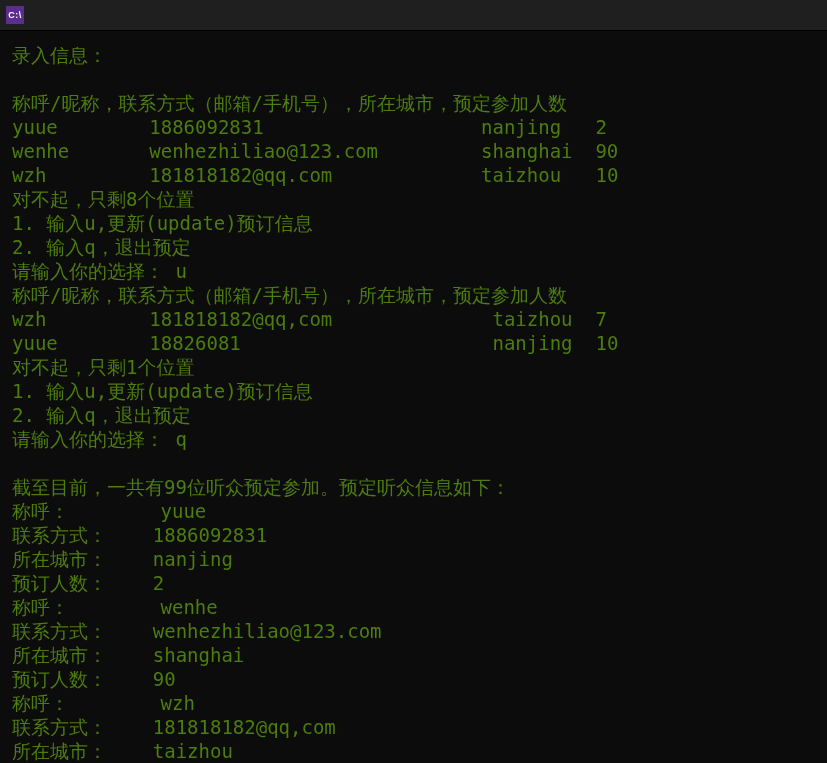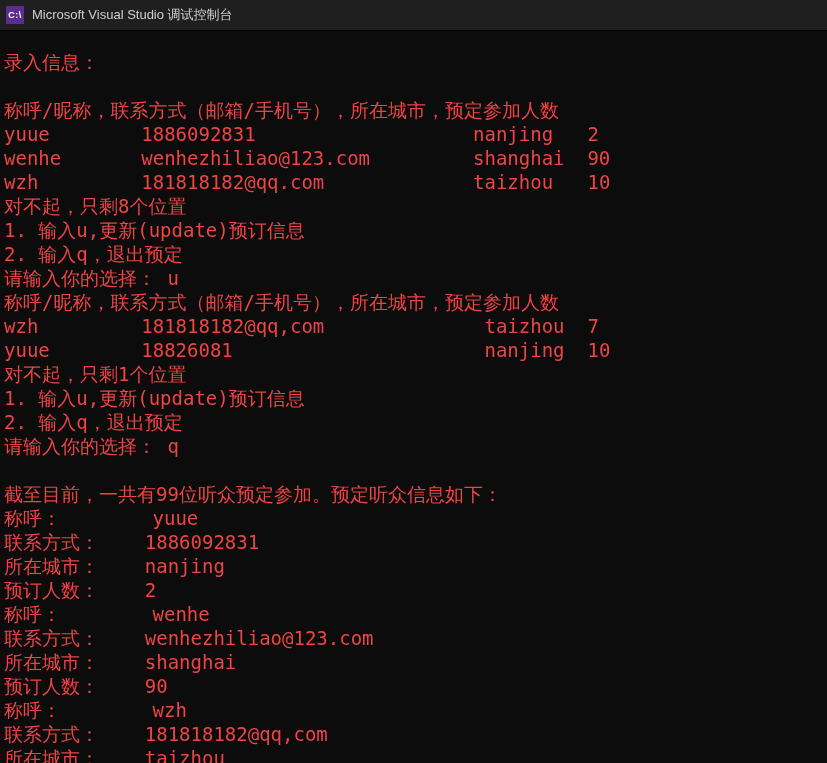--- a/index.html
+++ b/index.html
@@ -39,35 +39,33 @@
     justify-content: center;
     color: #fff;
     font-size: 9px;
     font-weight: bold;
     font-family: "Segoe UI", sans-serif;
     letter-spacing: 0.5px;
   }
   .console {
     flex: 1;
     background: #0c0c0c;
-    color: #ef4444;
+    color: #4d7c0f;
     font-size: 19px;
     line-height: 24px;
     white-space: pre;
-    padding: 4px;
+    padding: 12px;
     overflow: hidden;
     font-family: "NSimSun", "SimSun", "Consolas", monospace;
-    margin-top: 15px;
   }
   .line { white-space: pre; }
 </style>
 </head>
 <body>
 
 <div class="window">
   <div class="titlebar">
     <div class="icon-box">
         <span>C:\</span>
       </div>
-    <span>Microsoft Visual Studio 调试控制台</span>
   </div>
   <div class="console"><div class="line">录入信息：</div><div class="line"> </div><div class="line">称呼/昵称，联系方式（邮箱/手机号），所在城市，预定参加人数</div><div class="line"><span>yuue</span>        <span>1886092831</span>                   <span>nanjing</span>   <span>2</span></div><div class="line"><span>wenhe</span>       <span>wenhezhiliao@123.com</span>         <span>shanghai</span>  <span>90</span></div><div class="line"><span>wzh</span>         <span>181818182@qq.com</span>             <span>taizhou</span>   <span>10</span></div><div class="line">对不起，只剩8个位置</div><div class="line">1. 输入u,更新(update)预订信息</div><div class="line">2. 输入q，退出预定</div><div class="line"><span>请输入你的选择：</span> <span>u</span></div><div class="line">称呼/昵称，联系方式（邮箱/手机号），所在城市，预定参加人数</div><div class="line"><span>wzh</span>         <span>181818182@qq,com</span>              <span>taizhou</span>  <span>7</span></div><div class="line"><span>yuue</span>        <span>18826081</span>                      <span>nanjing</span>  <span>10</span></div><div class="line">对不起，只剩1个位置</div><div class="line">1. 输入u,更新(update)预订信息</div><div class="line">2. 输入q，退出预定</div><div class="line"><span>请输入你的选择：</span> <span>q</span></div><div class="line"> </div><div class="line">截至目前，一共有99位听众预定参加。预定听众信息如下：</div><div class="line"><span>称呼：</span>        <span>yuue</span></div><div class="line"><span>联系方式：</span>    <span>1886092831</span></div><div class="line"><span>所在城市：</span>    <span>nanjing</span></div><div class="line"><span>预订人数：</span>    <span>2</span></div><div class="line"><span>称呼：</span>        <span>wenhe</span></div><div class="line"><span>联系方式：</span>    <span>wenhezhiliao@123.com</span></div><div class="line"><span>所在城市：</span>    <span>shanghai</span></div><div class="line"><span>预订人数：</span>    <span>90</span></div><div class="line"><span>称呼：</span>        <span>wzh</span></div><div class="line"><span>联系方式：</span>    <span>181818182@qq,com</span></div><div class="line"><span>所在城市：</span>    <span>taizhou</span></div></div>
 </div>
 
 </body></html>

